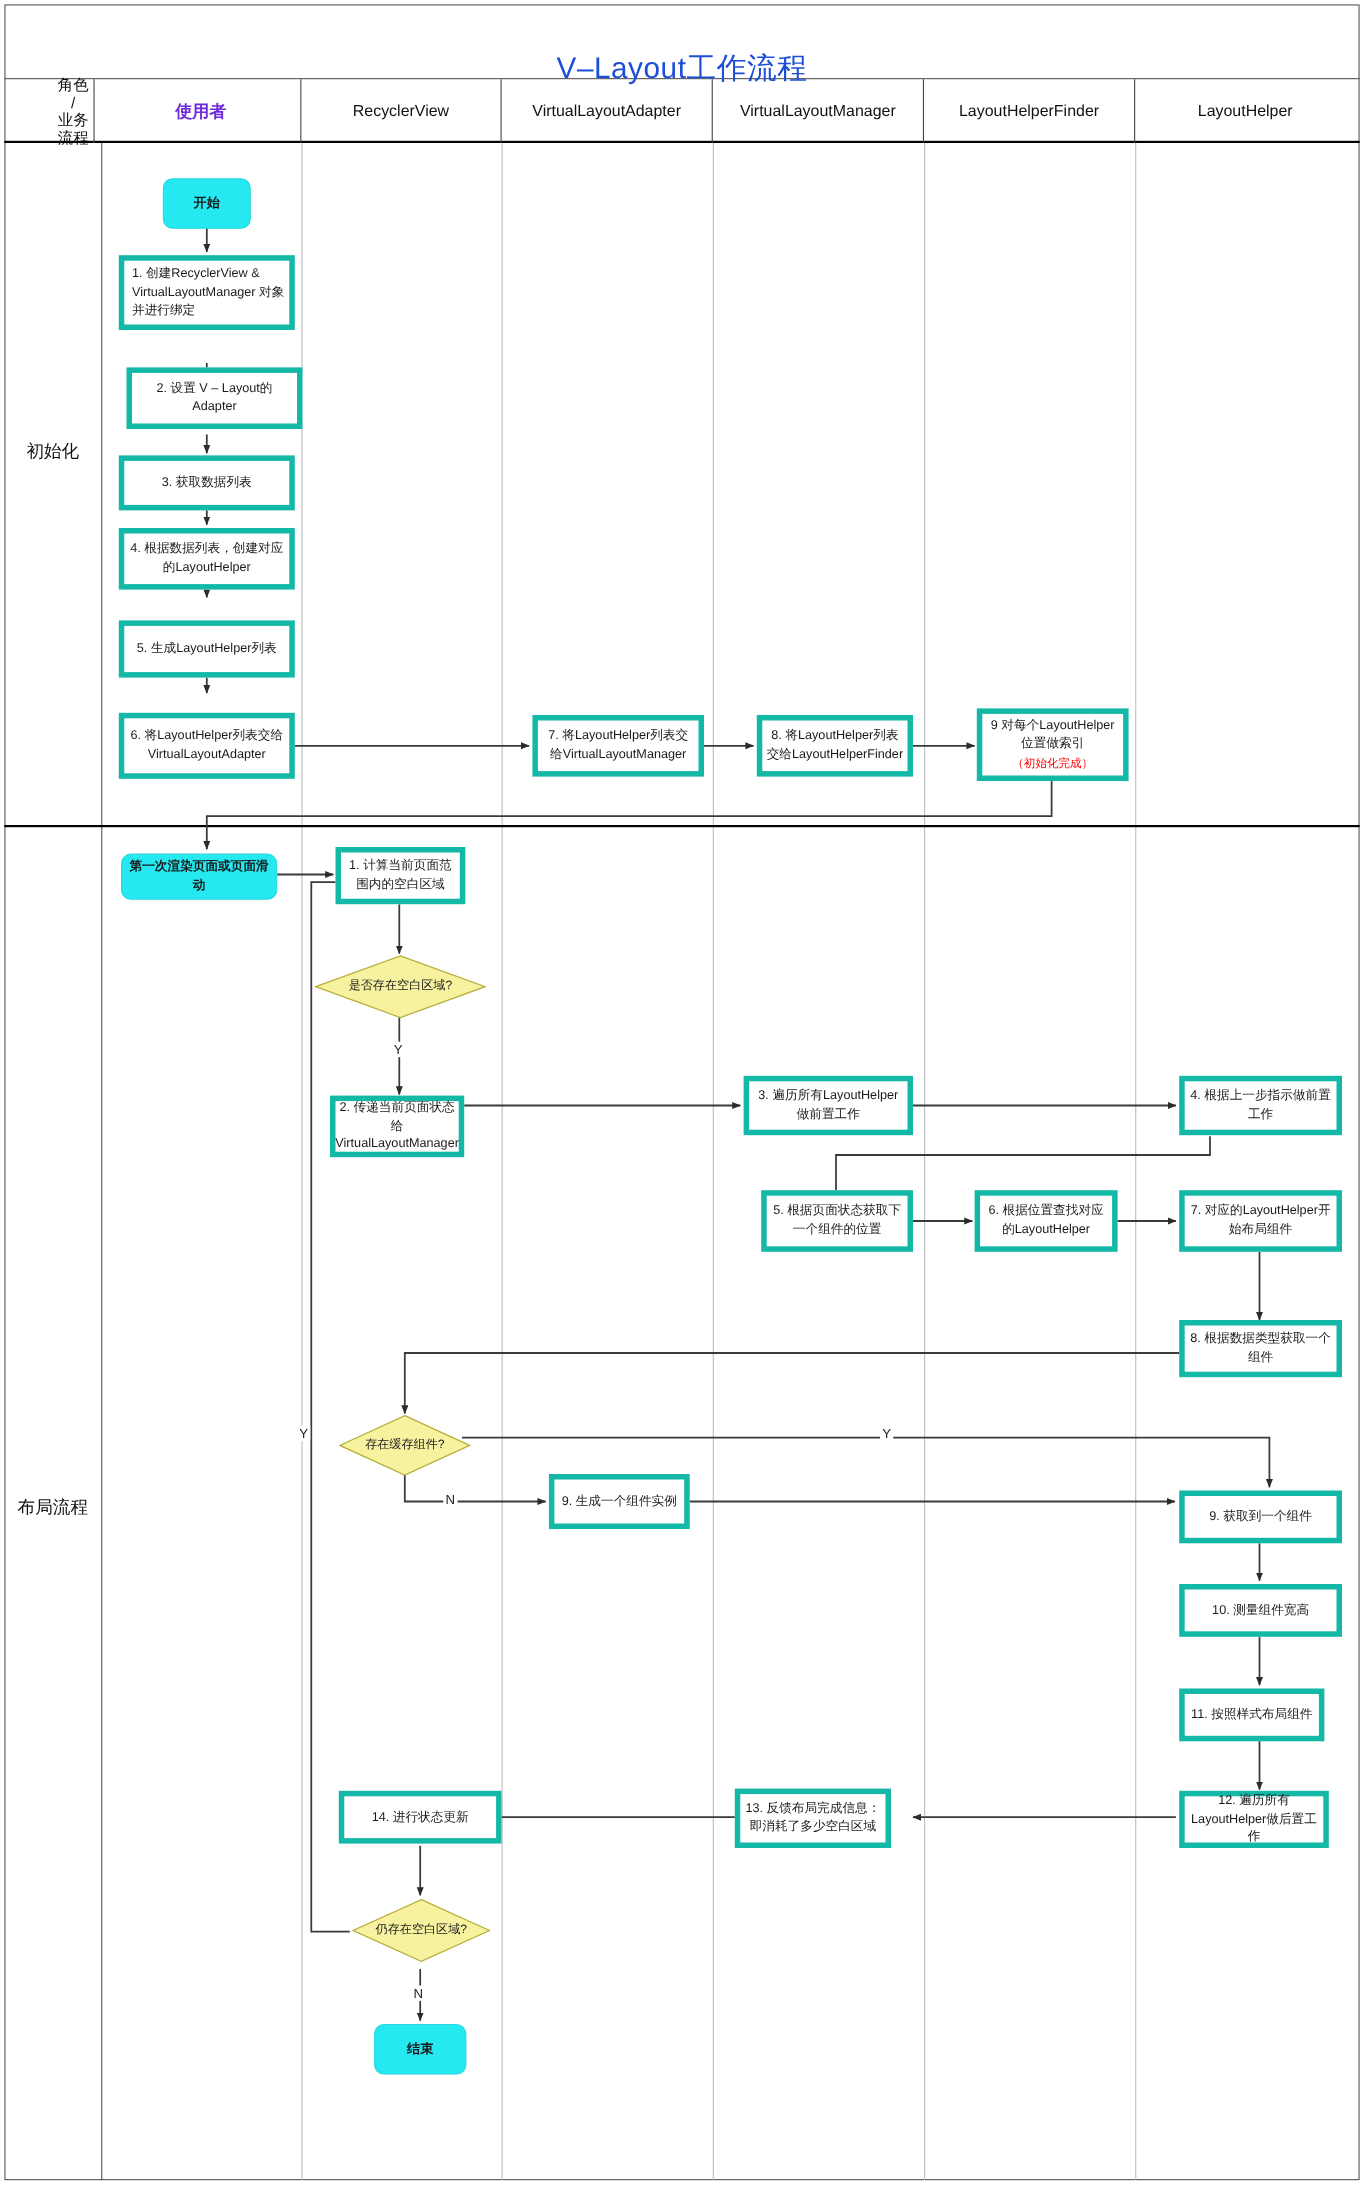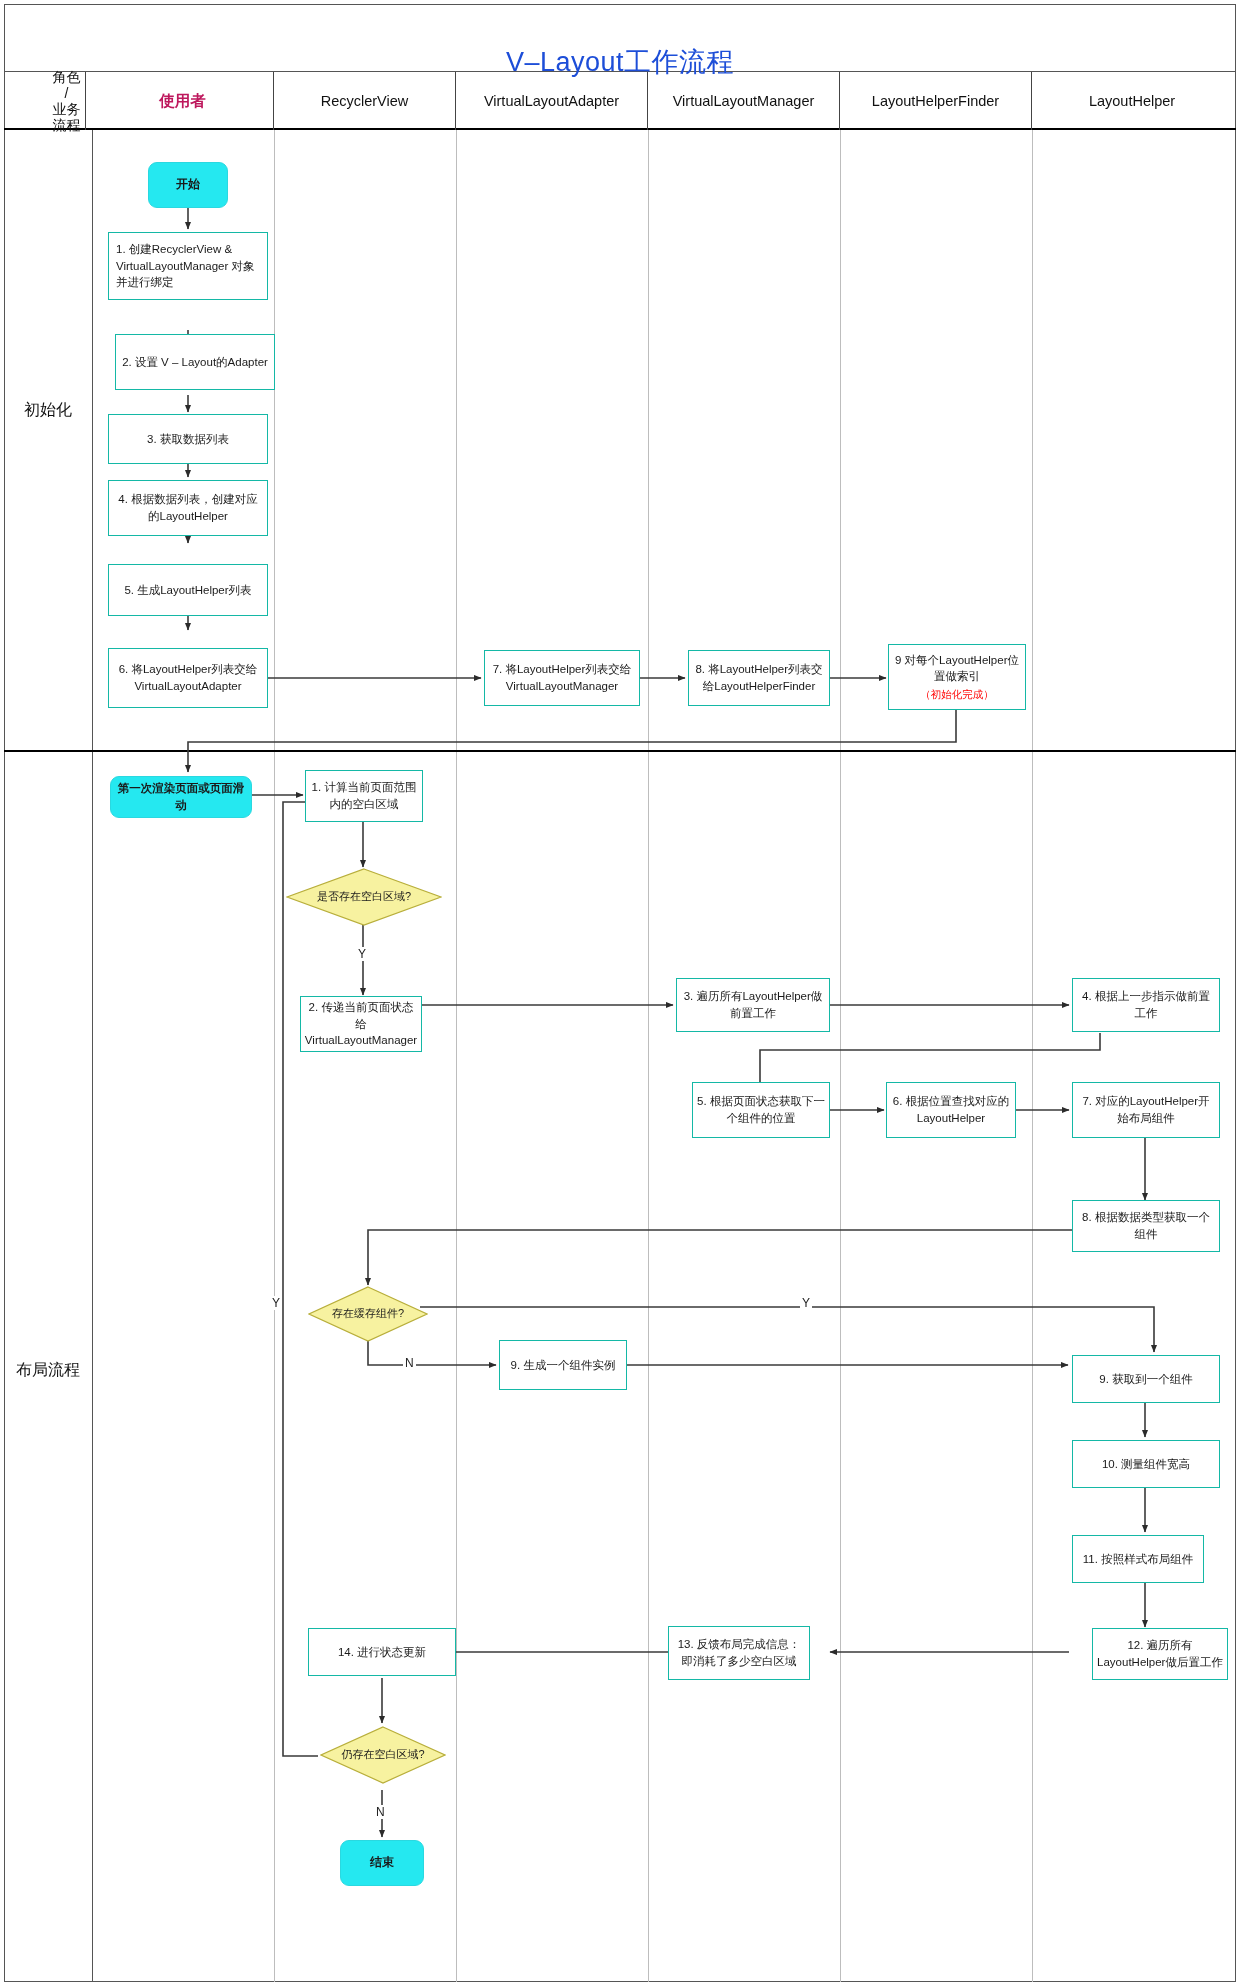--- a/index.html
+++ b/index.html
@@ -54,21 +54,21 @@
     display:flex; align-items:center; justify-content:center;
     text-align:center;
     font-size:14.5px;
     border-right:1px solid #444;
   }
   .hcell:last-child{border-right:none;}
   .hcell.role{
     font-size:14px; line-height:1.15;
     flex-direction:column;
   }
-  .hcell.user{color:#be185d;font-weight:bold;font-size:15.5px;}
+  .hcell.user{color:#6d28d9;font-weight:bold;font-size:15.5px;}
 
   
   .vline{
     position:absolute;
     width:1px;
     background:#bdbdbd;
   }
   .vline.dark{background:#555;width:1px;}
 
   
@@ -92,21 +92,21 @@
     box-sizing:border-box;
     display:flex;align-items:center;justify-content:center;
     text-align:center;
     font-size:11.5px;
     line-height:1.45;
     color:#1a1a1a;
     padding:2px 4px;
   }
   .proc{
     background:#fff;
-    border:1px solid #14b8a6;
+    border:5px solid #14b8a6;
   }
   .term{
     background:#25e8f0;
     border:1px solid #2ad8e0;
     border-radius:9px;
     font-size:12px;
     font-weight:bold;
   }
   .dec{
     background:transparent;
@@ -313,21 +313,21 @@
   <div class="elabel" style="left:270px; top:1296px;">Y</div>
 
   <div class="node proc" style="left:499px; top:1340px; width:128px; height:50px;">9. 生成一个组件实例</div>
 
   <div class="node proc" style="left:1072px; top:1355px; width:148px; height:48px;">9. 获取到一个组件</div>
 
   <div class="node proc" style="left:1072px; top:1440px; width:148px; height:48px;">10. 测量组件宽高</div>
 
   <div class="node proc" style="left:1072px; top:1535px; width:132px; height:48px;">11. 按照样式布局组件</div>
 
-  <div class="node proc" style="left:1072px; top:1628px; width:136px; height:52px;margin-left:20px;">12. 遍历所有LayoutHelper做后置工作</div>
+  <div class="node proc" style="left:1072px; top:1628px; width:136px; height:52px;">12. 遍历所有LayoutHelper做后置工作</div>
 
   <div class="node proc" style="left:668px; top:1626px; width:142px; height:54px;">13. 反馈布局完成信息：即消耗了多少空白区域</div>
 
   <div class="node proc" style="left:308px; top:1628px; width:148px; height:48px;">14. 进行状态更新</div>
 
   <div class="node dec" style="left:320px; top:1726px; width:126px; height:58px;">
     <svg class="dshape" viewBox="0 0 126 58" preserveAspectRatio="none" xmlns="http://www.w3.org/2000/svg">
       <polygon points="63,1 125,29 63,57 1,29" fill="#f7f2a0" stroke="#b8ae3a" stroke-width="1.2"></polygon>
     </svg>
     <span class="dtext">仍存在空白区域?</span>

